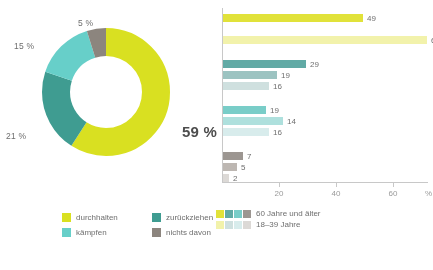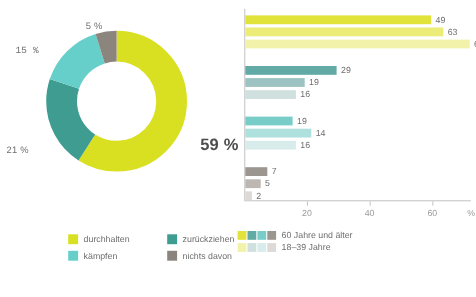--- a/index.html
+++ b/index.html
@@ -48,21 +48,21 @@
     white-space: nowrap;
     letter-spacing: .2px;
   }
   .donut-label.big {
     font-size: 15px;
     font-weight: bold;
     color: #4d4d4d;
   }
   #dl-59 { left: 182px; top: 123px; }
   #dl-21 { left: 6px;   top: 131px; }
-  #dl-15 { left: 14px;  top: 41px; font-family: Liberation Mono, monospace; }
+  #dl-15 { left: 14px;  top: 41px; }
   #dl-5  { left: 78px;  top: 18px; }
 
   
   #donut-legend {
     position: absolute;
     left: 14px;
     top: 210px;
     width: 190px;
     display: grid;
     grid-template-columns: 86px 86px;
@@ -238,27 +238,23 @@
 
       <div class="tick" style="left:57px"></div>
       <div class="tick" style="left:114px"></div>
       <div class="tick" style="left:171px"></div>
 
       <div class="tick-label" style="left:57px">20</div>
       <div class="tick-label" style="left:114px">40</div>
       <div class="tick-label" style="left:171px">60</div>
       <div id="axis-unit">%</div>
 
-      <div class="bar-row" style="top:6px;  width:169px">
+      <div class="bar-row" style="top:6px;  width:140px">
         <div class="bar" style="background:#e1e23a"></div>
         <span class="bar-value">49</span>
-      </div>
-      <div class="bar-row" style="top:17px; width:180px">
-        <div class="bar" style="background:#ecec79"></div>
-        <span class="bar-value">63</span>
       </div>
       <div class="bar-row" style="top:28px; width:204px">
         <div class="bar" style="background:#f2f2ab"></div>
         <span class="bar-value">66</span>
       </div>
 
       <div class="bar-row" style="top:52px; width:83px">
         <div class="bar" style="background:#61aaa5"></div>
         <span class="bar-value">29</span>
       </div>

